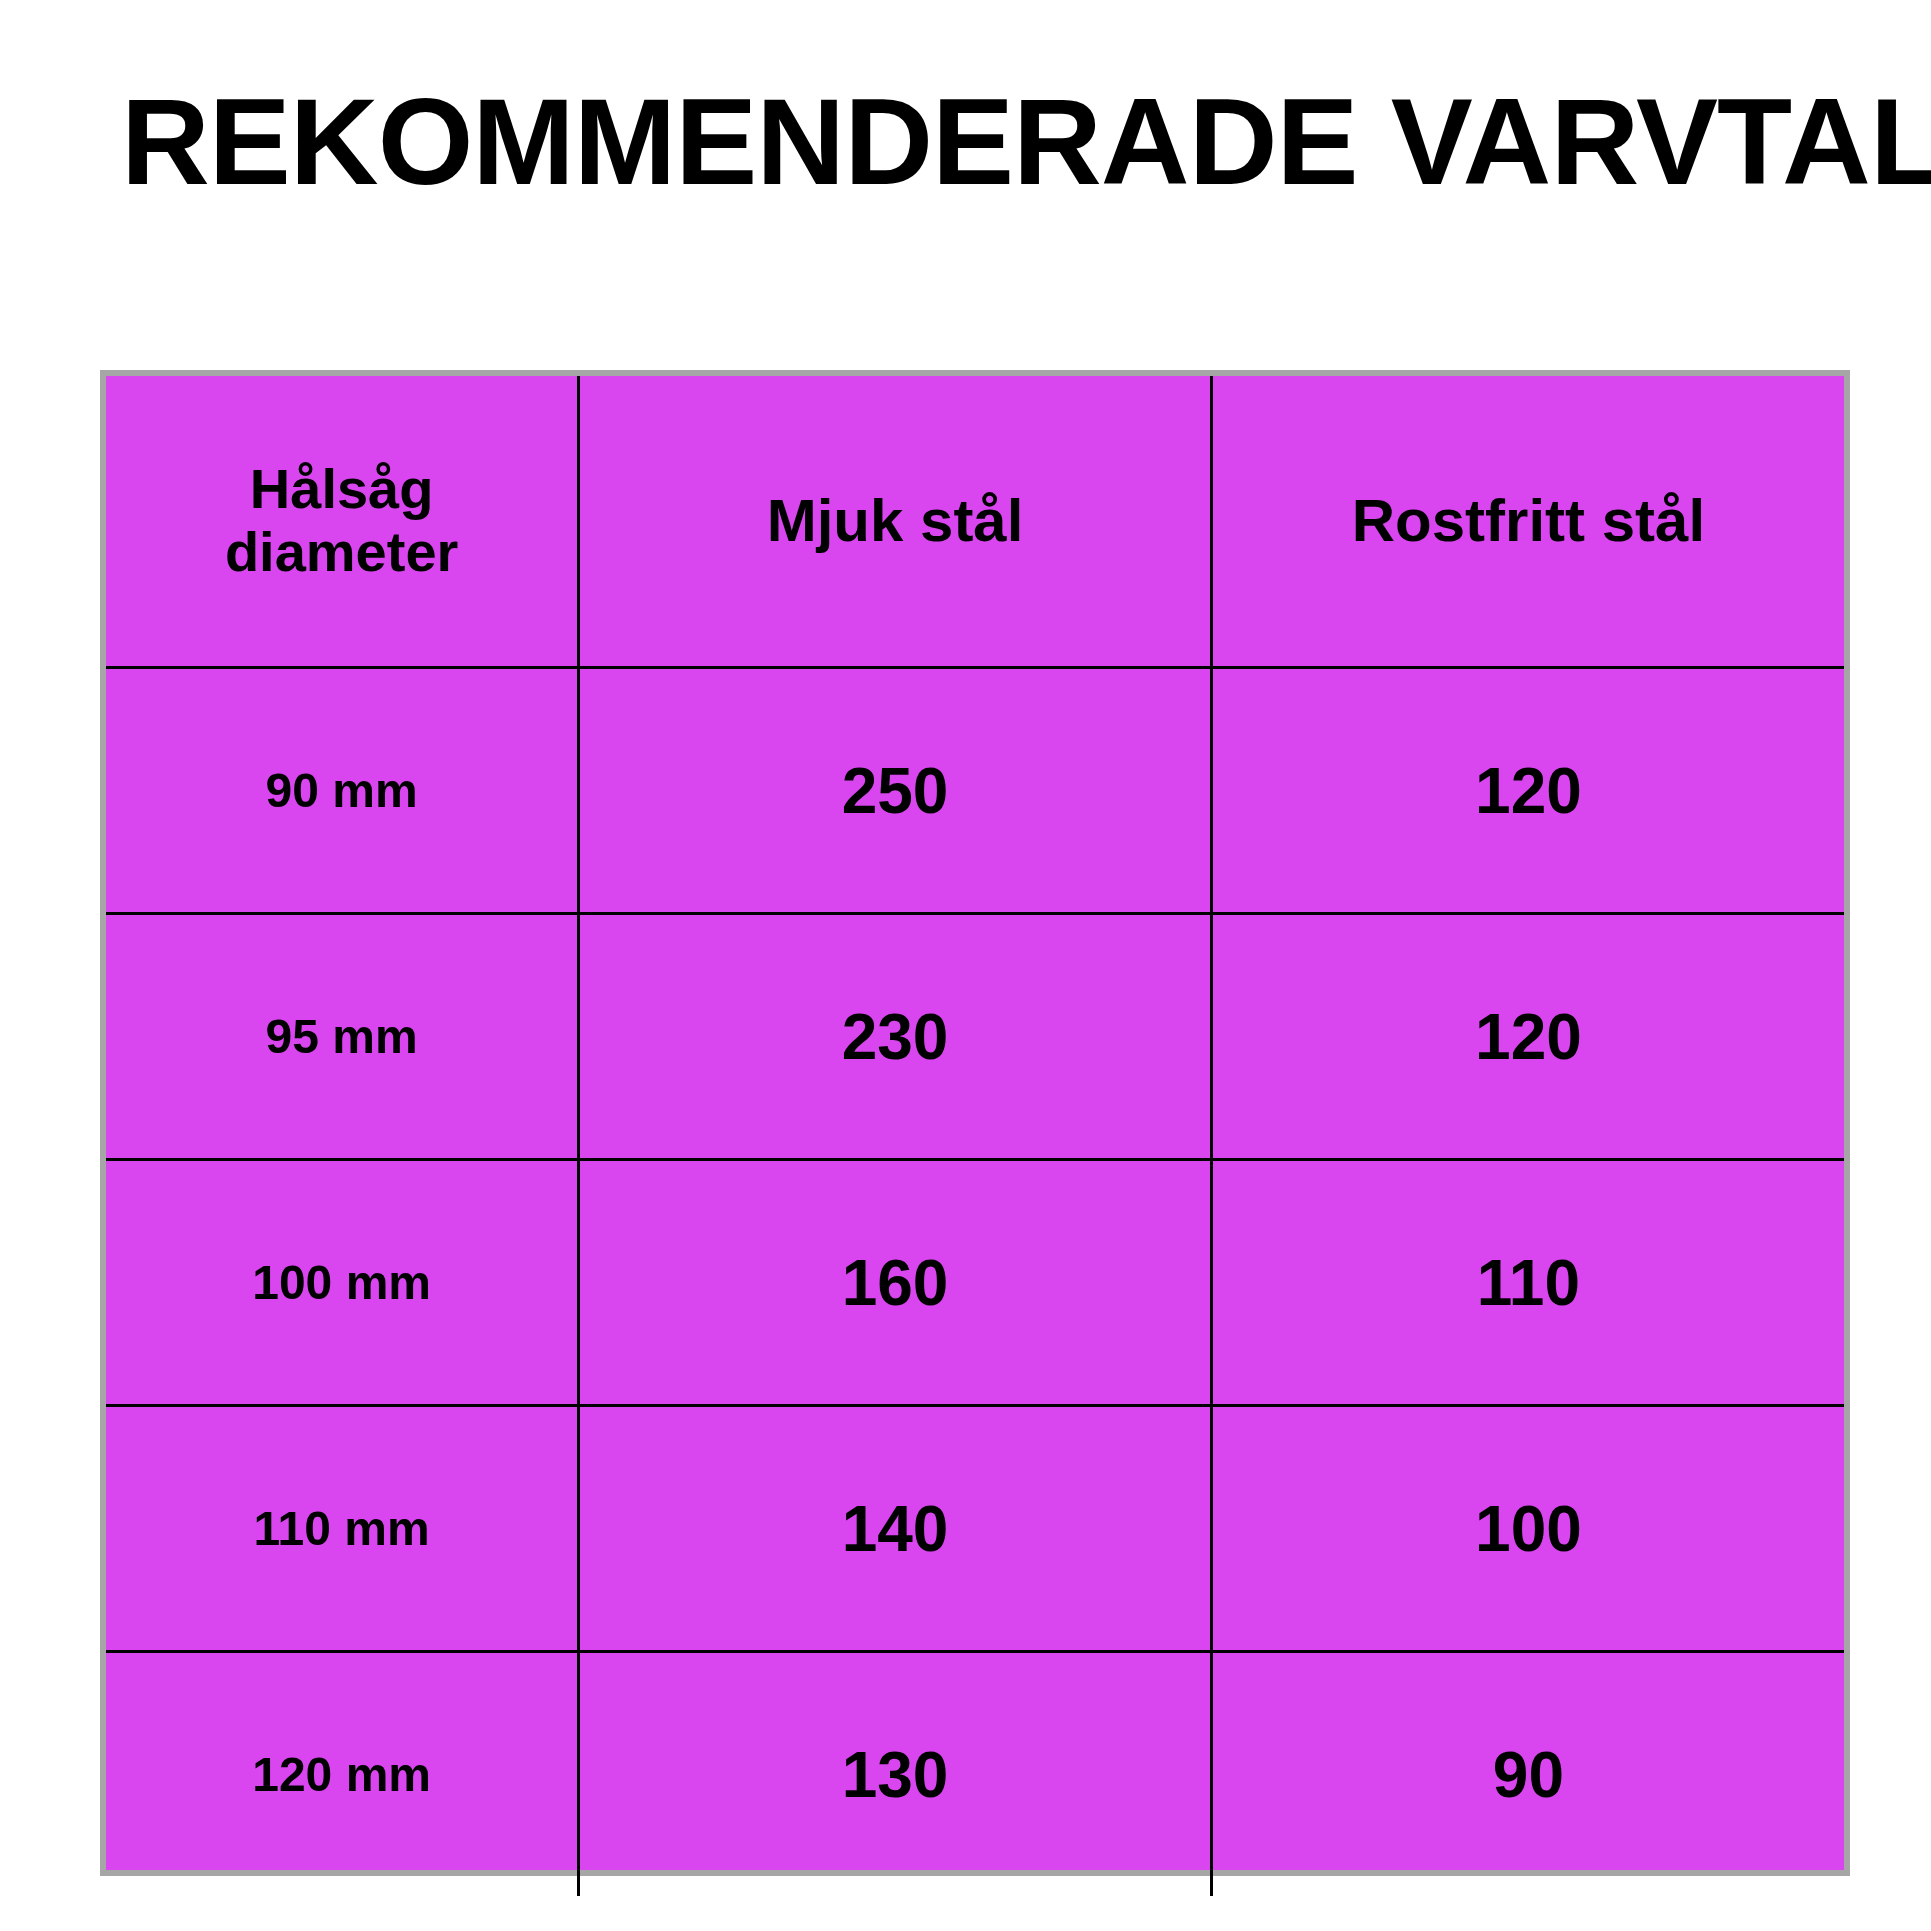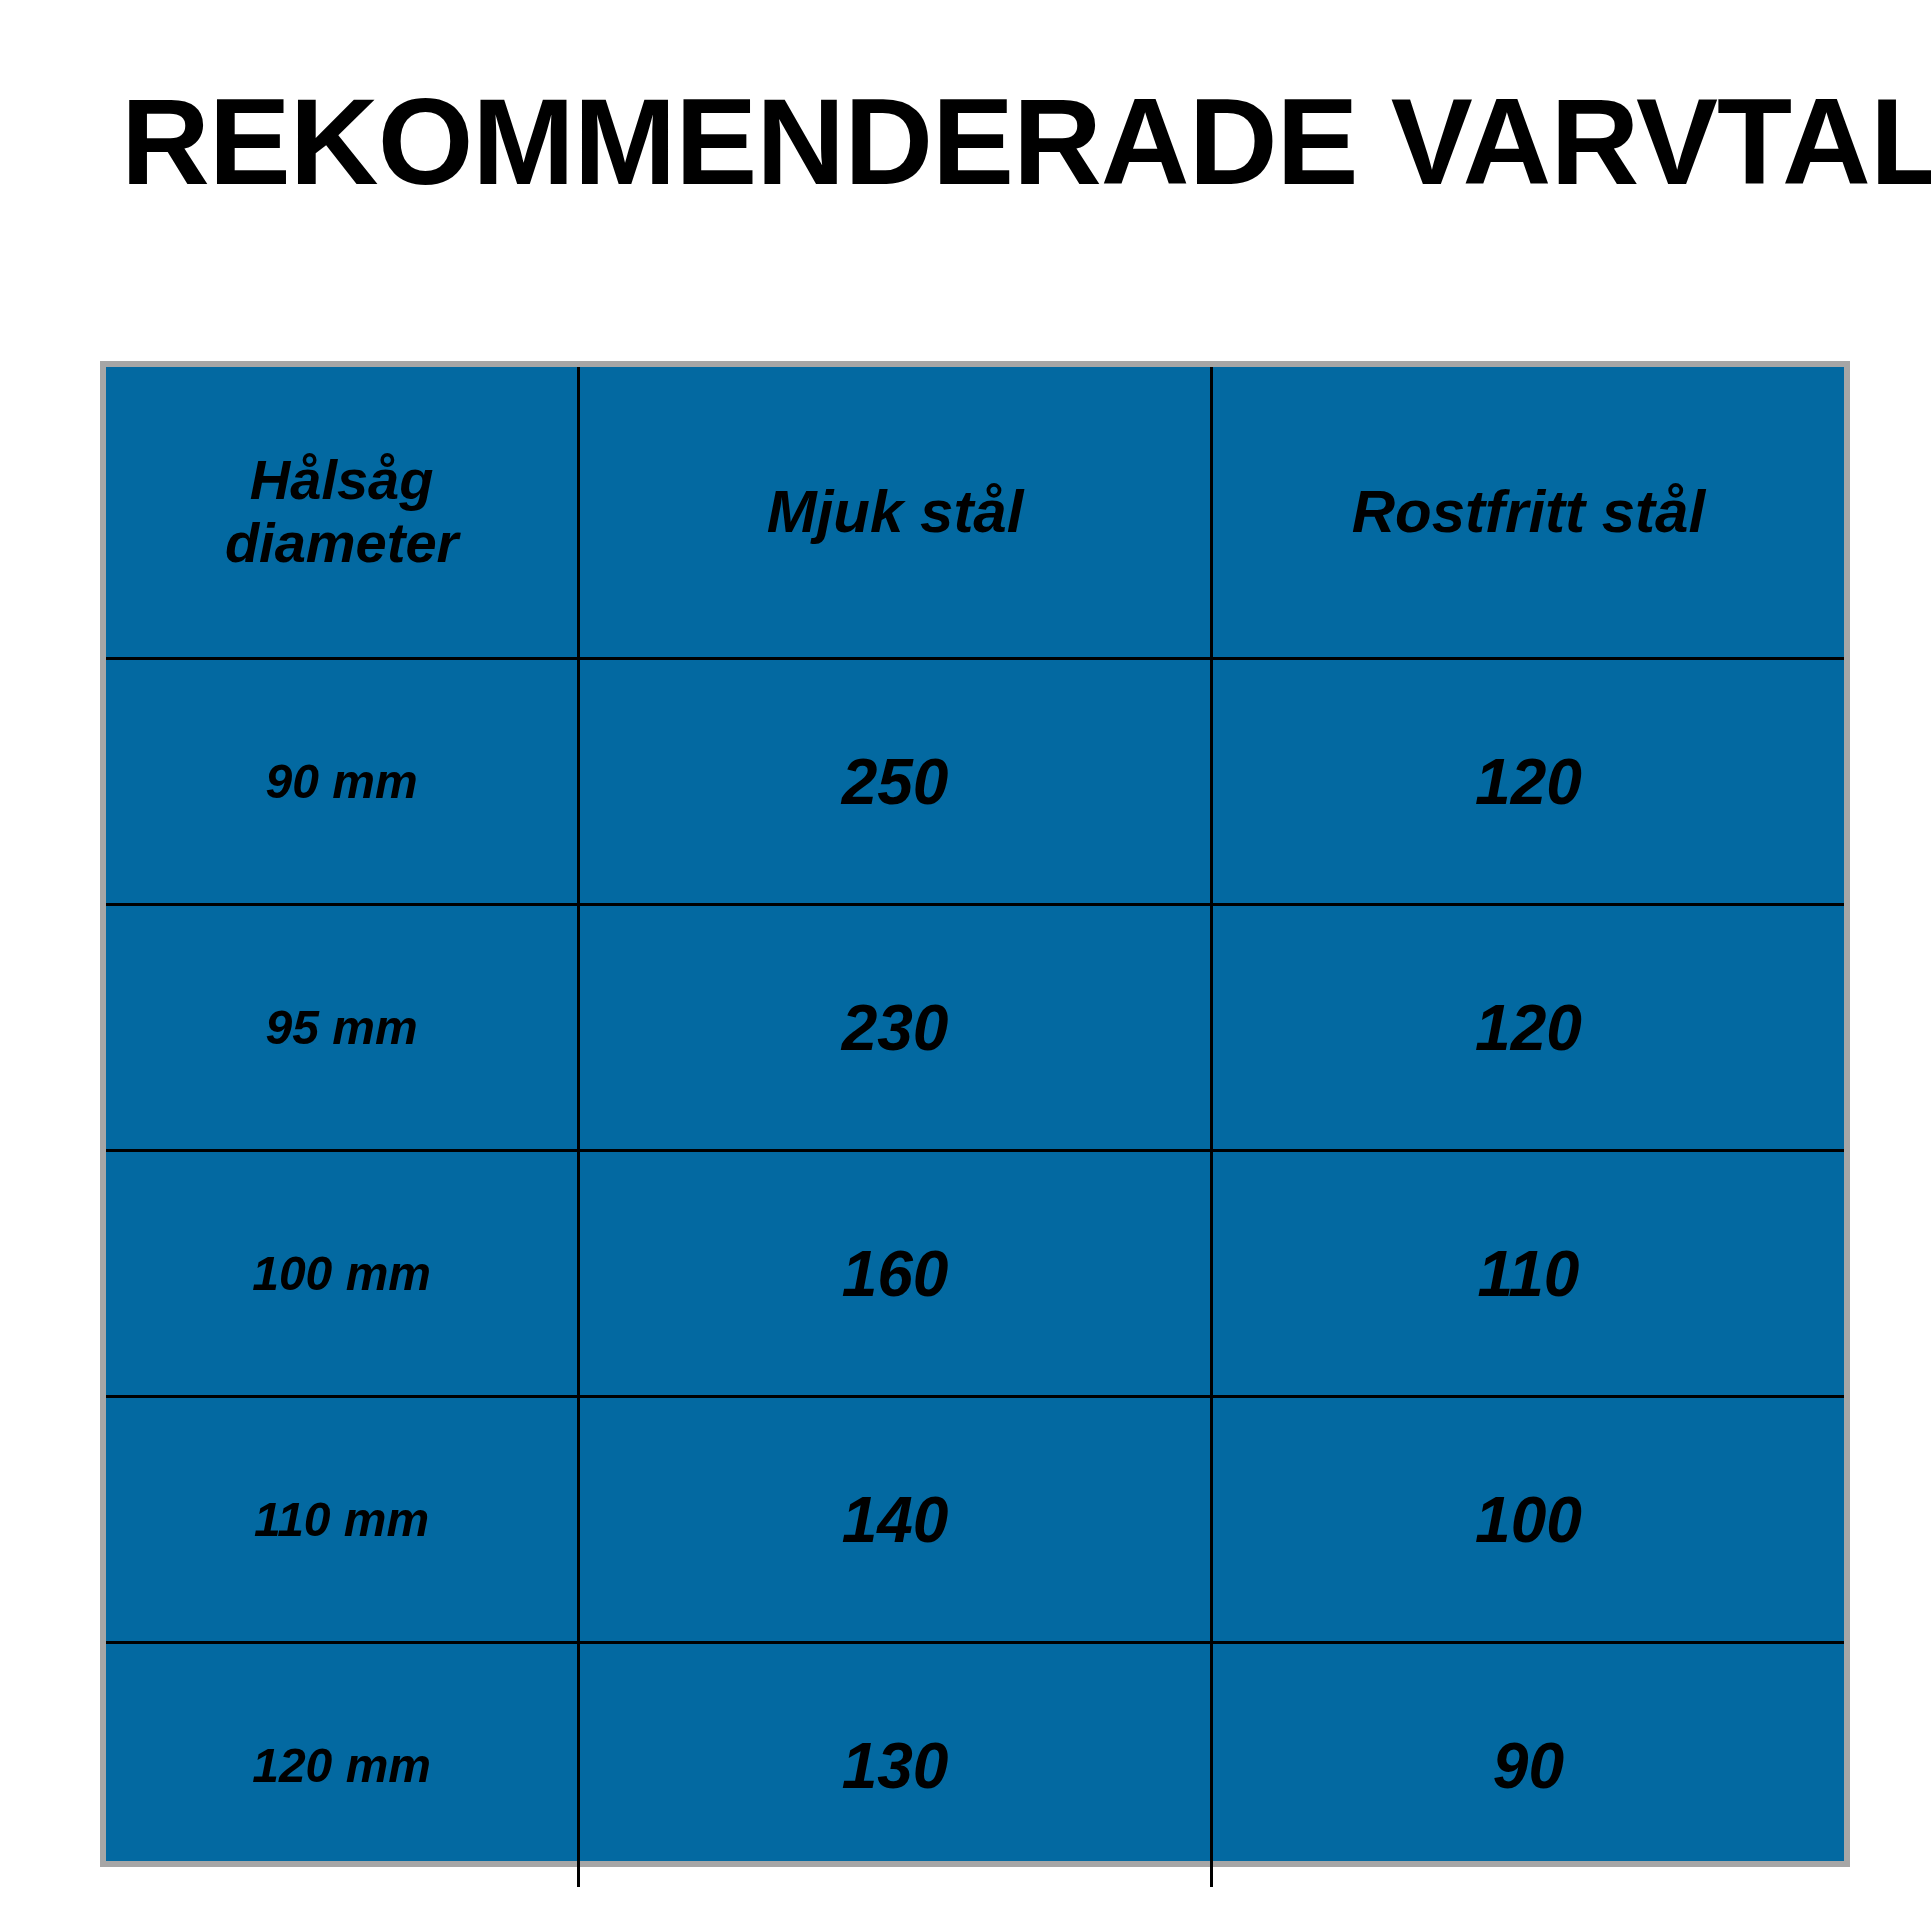--- a/index.html
+++ b/index.html
@@ -29,27 +29,26 @@
     font-size: 123px;
     font-weight: bold;
     letter-spacing: -1px;
     line-height: 1.05;
     white-space: nowrap;
     font-family: "Liberation Sans", sans-serif;
   }
   .table-wrap {
     position: absolute;
     left: 100px;
-    top: 361px;
+    top: 370px;
     width: 1750px;
     height: 1506px;
     border: 6.8px solid #a6a6a6;
     box-sizing: border-box;
-    background: #0369a1;
-    font-style: italic;
+    background: #d946ef;
   }
   table.spec {
     width: 100%;
     height: 100%;
     border-collapse: collapse;
     table-layout: fixed;
   }
   table.spec col.c0 { width: 27.2%; }
   table.spec col.c1 { width: 36.4%; }
   table.spec col.c2 { width: 36.4%; }

